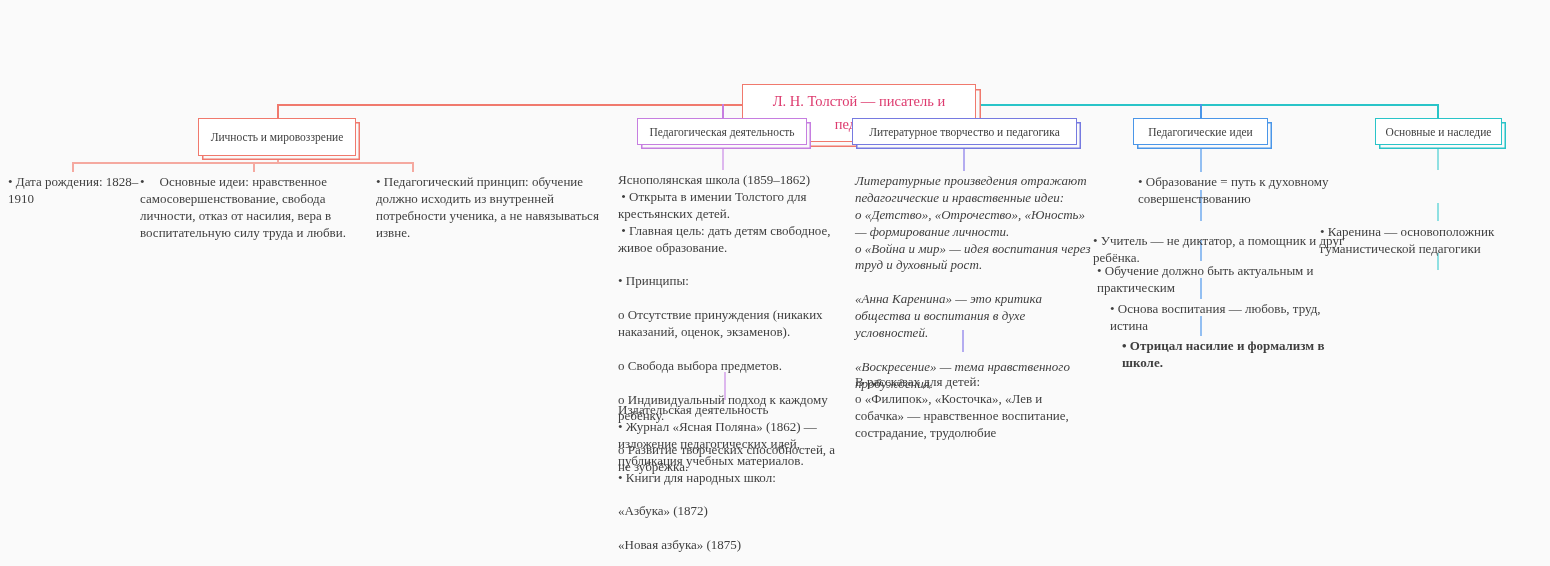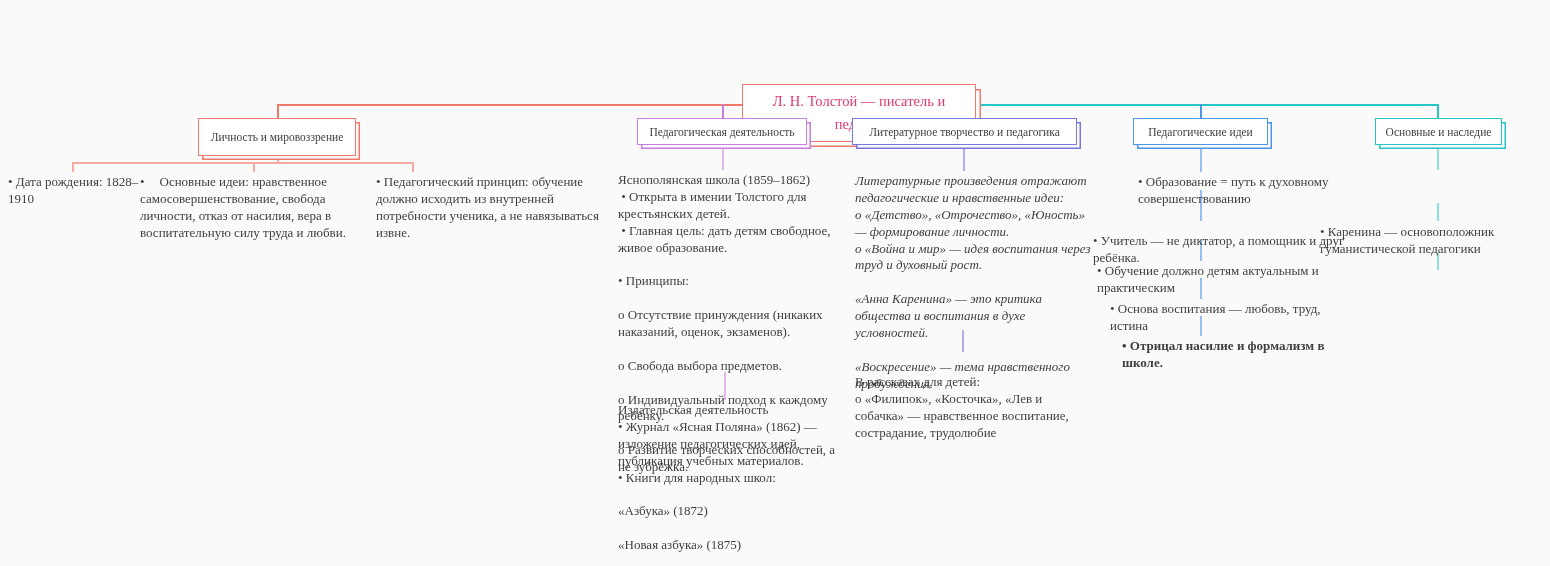--- a/index.html
+++ b/index.html
@@ -134,21 +134,21 @@
 «Воскресение» — тема нравственного пробуждения.</div>
   <div class="line v c3l" style="left:962px;top:330px;height:22px;"></div>
   <div class="note" style="left:855px;top:374px;width:239px;">В рассказах для детей:
 о «Филипок», «Косточка», «Лев и собачка» — нравственное воспитание, сострадание, трудолюбие</div>
 
   <div class="line v c4l" style="left:1200px;top:149px;height:23px;"></div>
   <div class="note" style="left:1093px;top:174px;width:260px;margin-left:45px;">• Образование = путь к духовному совершенствованию</div>
   <div class="line v c4l" style="left:1200px;top:190px;height:31px;"></div>
   <div class="note" style="left:1093px;top:225px;width:260px;margin-top:8px;">• Учитель — не диктатор, а помощник и друг ребёнка.</div>
   <div class="line v c4l" style="left:1200px;top:240px;height:21px;"></div>
-  <div class="note" style="left:1097px;top:263px;width:255px;">• Обучение должно детям актуальным и практическим</div>
+  <div class="note" style="left:1097px;top:263px;width:255px;">• Обучение должно быть актуальным и практическим</div>
   <div class="line v c4l" style="left:1200px;top:278px;height:21px;"></div>
   <div class="note" style="left:1110px;top:301px;width:240px;">• Основа воспитания — любовь, труд, истина</div>
   <div class="line v c4l" style="left:1200px;top:316px;height:20px;"></div>
   <div class="note" style="left:1122px;top:338px;width:230px;font-weight:bold;">• Отрицал насилие и формализм в школе.</div>
 
   <div class="line v c5l" style="left:1437px;top:149px;height:21px;"></div>
   <div class="line v c5l" style="left:1437px;top:203px;height:18px;"></div>
   <div class="note" style="left:1320px;top:224px;width:228px;">• Каренина — основоположник гуманистической педагогики</div>
   <div class="line v c5l" style="left:1437px;top:253px;height:17px;"></div>
 

